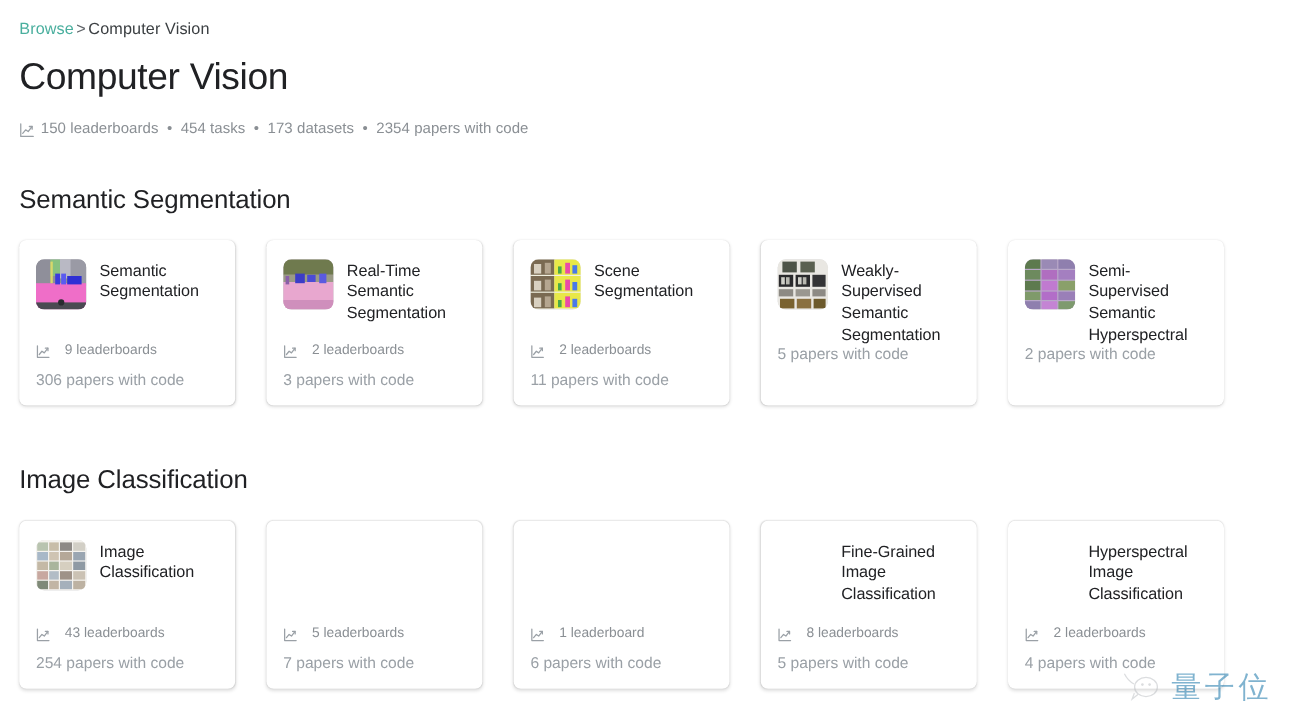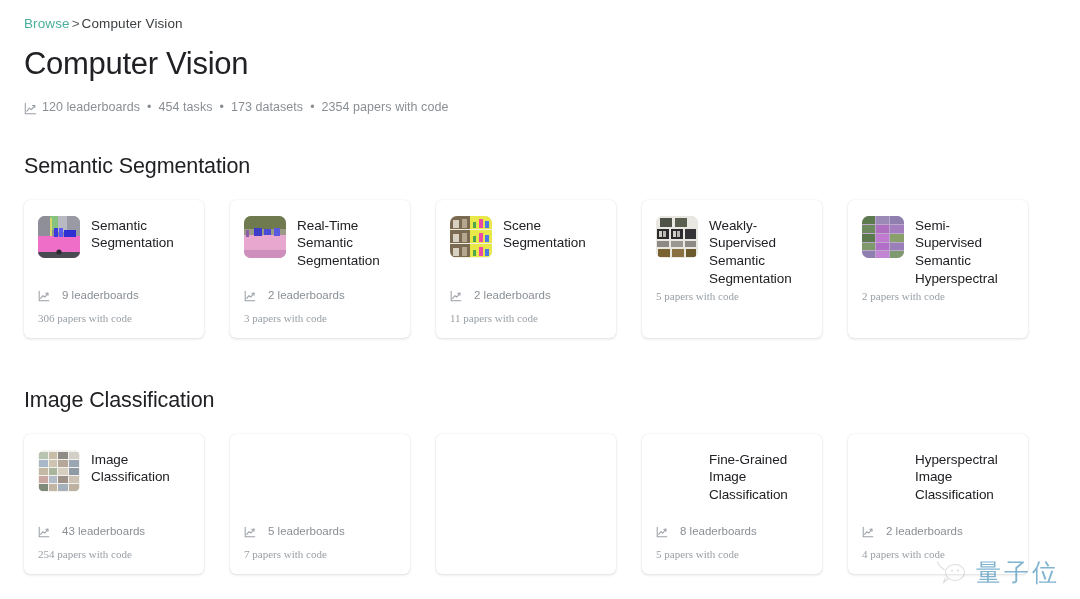--- a/index.html
+++ b/index.html
@@ -3,21 +3,21 @@
 <meta charset="utf-8">
 <style>
   * { box-sizing: border-box; margin: 0; padding: 0; }
   html, body {
     width: 1080px; height: 599px;
     background: #ffffff;
     font-family: "Liberation Sans", sans-serif;
     color: #1f2124;
     overflow: hidden;
   }
-  .page { position: relative; width: 1080px; height: 599px; padding: 0 24px; }
+  .page { position: relative; width: 1080px; height: 599px; padding: 0 16px; }
 
   
   .breadcrumb {
     padding-top: 16px;
     font-size: 13.5px;
     color: #3c4043;
     letter-spacing: .1px;
   }
   .breadcrumb a { color: #4aaf9e; text-decoration: none; }
   .breadcrumb .sep { color: #5f6368; margin: 0 2px; }
@@ -107,23 +107,22 @@
     display: flex;
     align-items: center;
     gap: 12px;
     font-size: 11.5px;
     color: #8a8f94;
     margin-bottom: 11px;
   }
   .lb-line .chart-icon { width: 12px; height: 12px; top: 1px; }
   .lb-line .chart-icon svg { width: 12px; height: 12px; }
   .papers-line {
-    font-size: 11px;
+    font-size: 13px;
     color: #9aa0a6;
-    font-family: Liberation Serif, serif;
   }
   .meta-pad { padding-bottom: 22px; }
 
   
   .watermark {
     position: absolute;
     right: 20px;
     bottom: 13px;
     display: flex;
     align-items: center;
@@ -153,21 +152,21 @@
   <h1 class="page-title">Computer Vision</h1>
 
   <div class="stats">
     <span class="chart-icon">
       <svg viewBox="0 0 16 16" fill="none" stroke="#9aa0a6" stroke-width="1.3" stroke-linecap="round" stroke-linejoin="round">
         <path d="M1.6 1.6 V14.4 H14.4"></path>
         <path d="M3.6 11.2 L6.6 7.6 L9.2 9.4 L13.2 4.2"></path>
         <path d="M10.4 4.2 H13.3 V7.0"></path>
       </svg>
     </span>
-    <span>120 leaderboards</span>
+    <span>150 leaderboards</span>
     <span class="dot">•</span>
     <span>454 tasks</span>
     <span class="dot">•</span>
     <span>173 datasets</span>
     <span class="dot">•</span>
     <span>2354 papers with code</span>
   </div>
 
   <h2 class="section-title sec1-title">Semantic Segmentation</h2>
 
@@ -408,20 +407,33 @@
                 <path d="M10.4 4.2 H13.3 V7.0"></path>
             </svg>
           </span>
           <span>5 leaderboards</span>
         </div>
         <div class="papers-line">7 papers with code</div>
       </div>
     </div>
 
     <div class="card card-r2">
+      <div class="card-meta">
+        <div class="lb-line">
+          <span class="chart-icon">
+            <svg viewBox="0 0 16 16" fill="none" stroke="#9aa0a6" stroke-width="1.4" stroke-linecap="round" stroke-linejoin="round">
+              <path d="M1.6 1.6 V14.4 H14.4"></path>
+                <path d="M3.6 11.2 L6.6 7.6 L9.2 9.4 L13.2 4.2"></path>
+                <path d="M10.4 4.2 H13.3 V7.0"></path>
+            </svg>
+          </span>
+          <span>1 leaderboard</span>
+        </div>
+        <div class="papers-line">6 papers with code</div>
+      </div>
     </div>
 
     <div class="card card-r2">
       <div class="card-head">
         <div class="thumb-spacer"></div>
         <div class="card-title">Fine-Grained Image Classification</div>
       </div>
       <div class="card-meta">
         <div class="lb-line">
           <span class="chart-icon">

